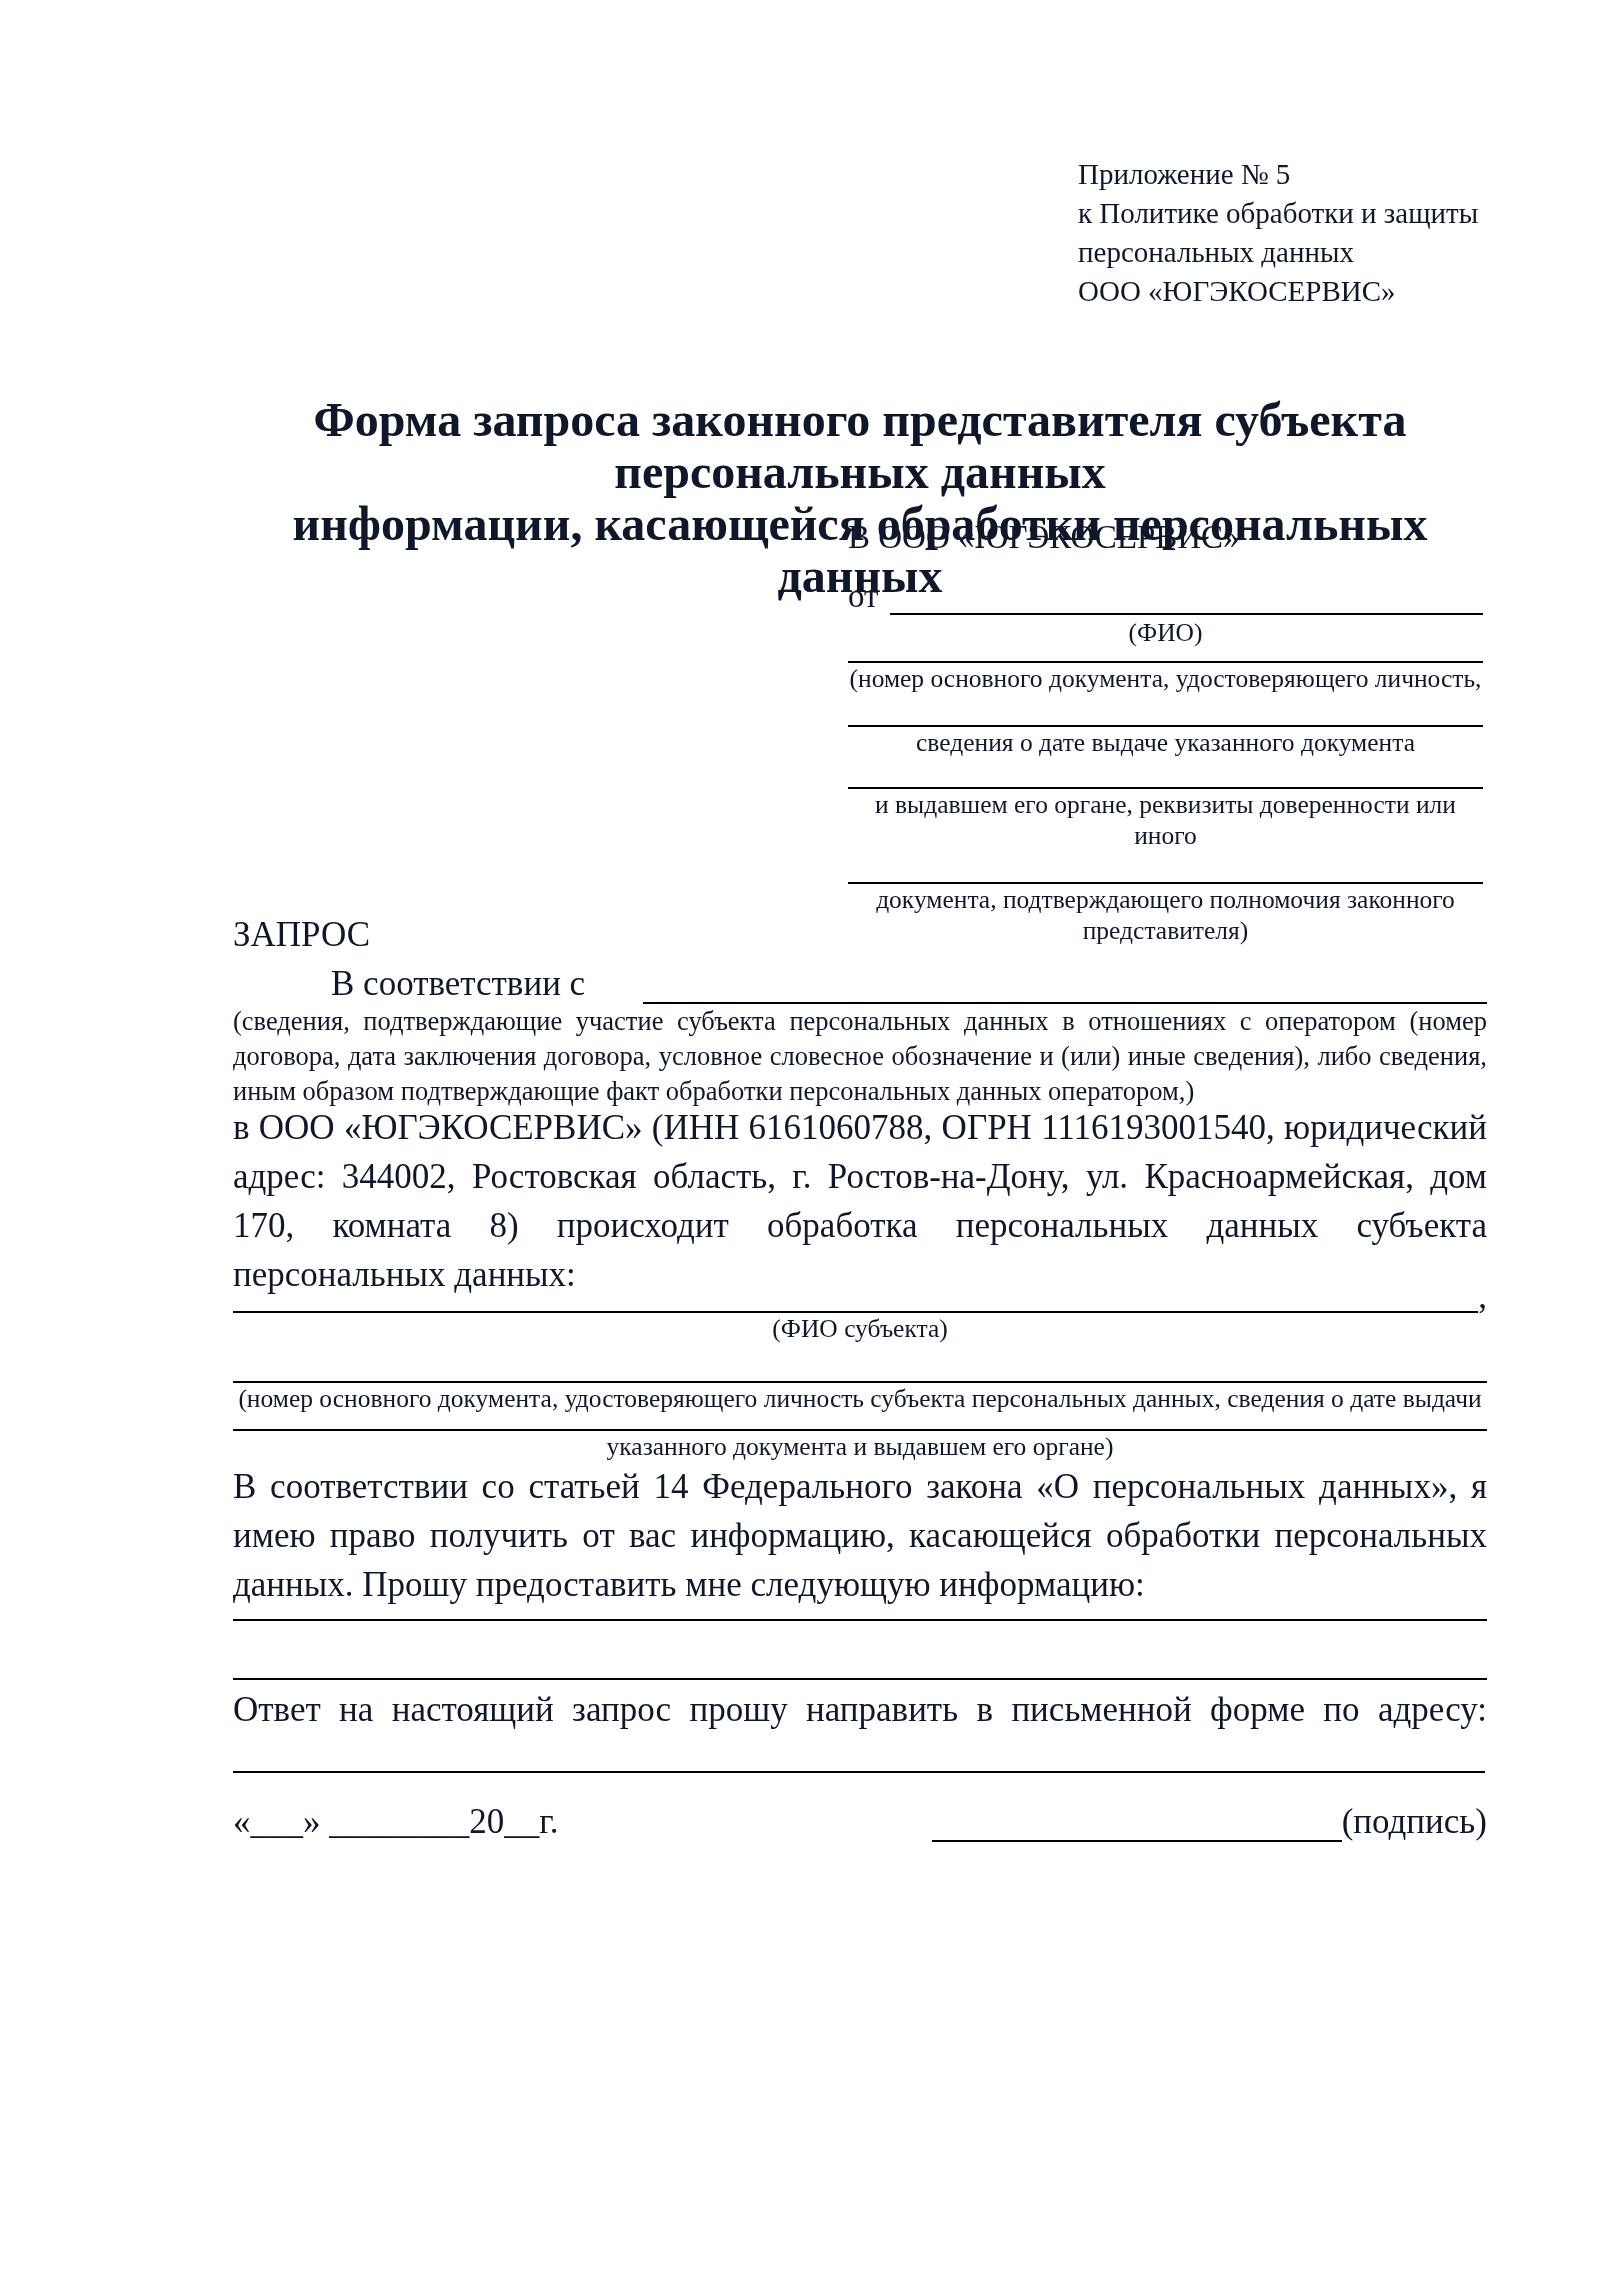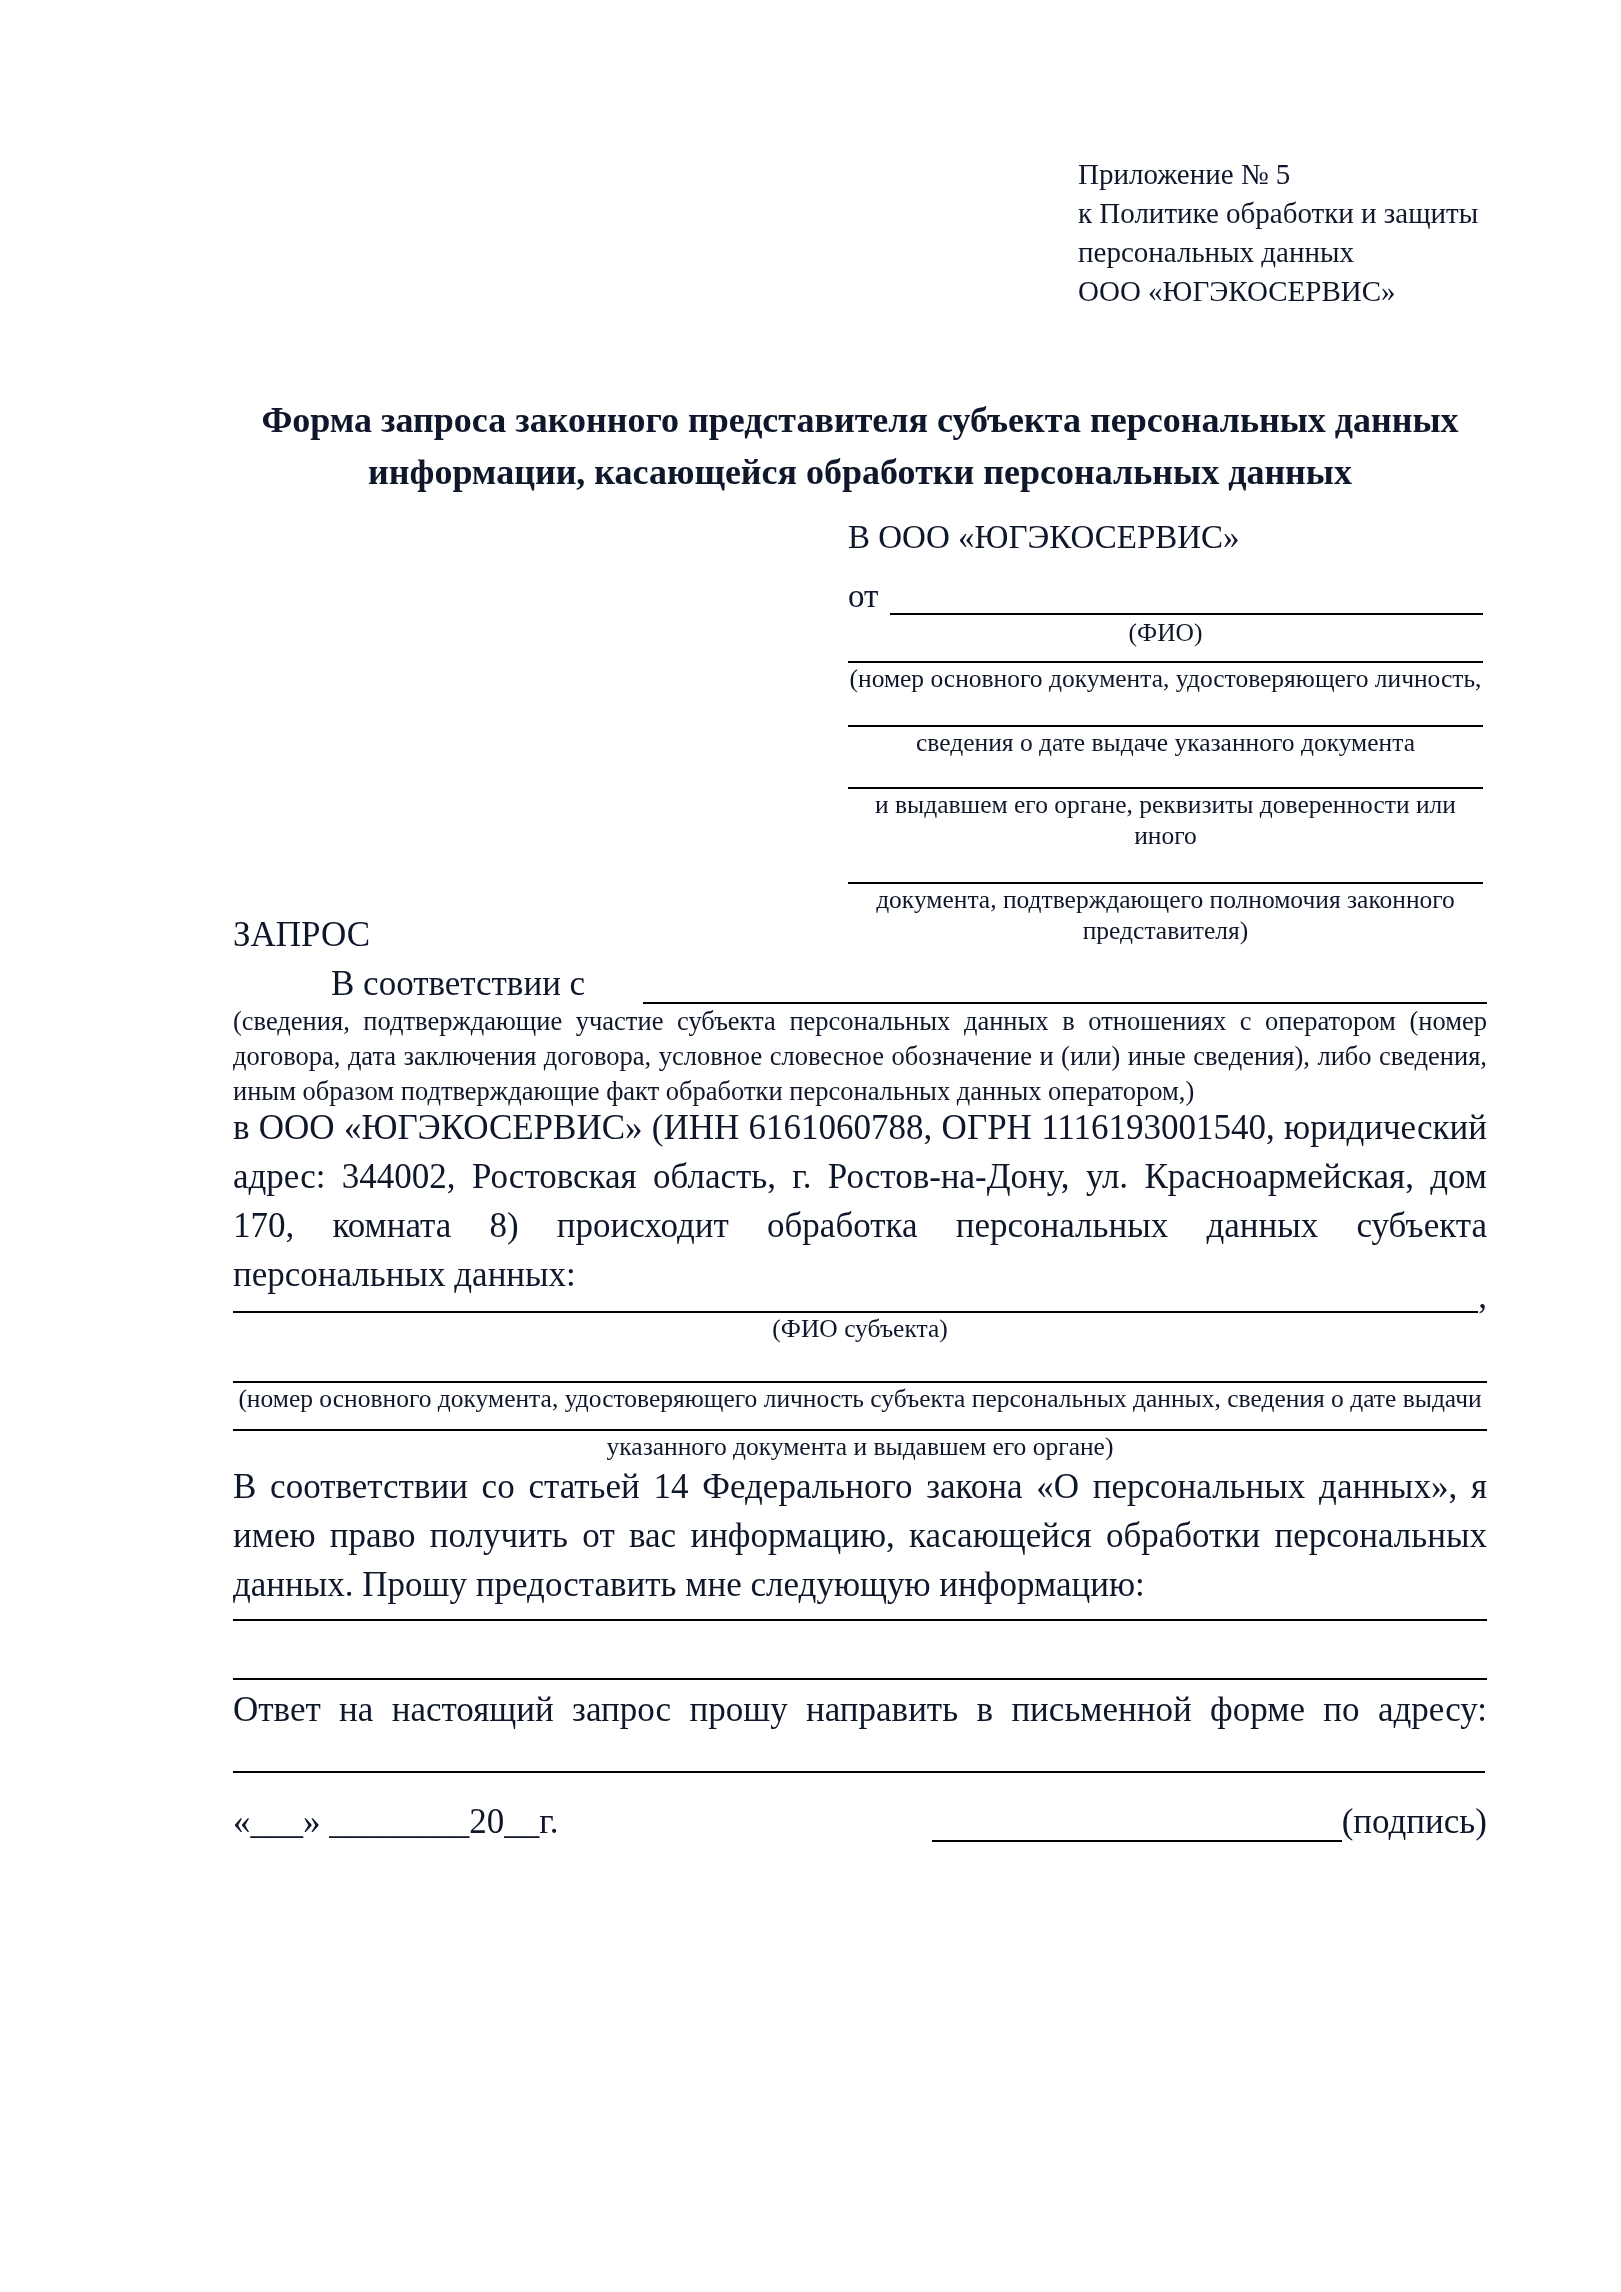--- a/index.html
+++ b/index.html
@@ -16,21 +16,21 @@
 
   
   .annex {
     position:absolute; left:1078px; top:155px; width:431px;
     font-size:29px; line-height:39px;
   }
 
   
   .doc-title {
     position:absolute; left:233px; top:394px; width:1254px;
-    text-align:center; font-weight:bold; font-size:36px; line-height:52px;
+    text-align:center; font-weight:bold; font-size:48px; line-height:52px;
   }
 
   
   .addressee { position:absolute; left:848px; top:519px; width:635px; font-size:33px; }
   .from-row { display:flex; align-items:flex-end; margin-top:13.7px; height:45px; }
   .from-row .from-label { flex:0 0 auto; }
   .from-row .fill { flex:1 1 auto; border-bottom:2.9px solid #000; margin-left:11.8px; height:39px; }
   .cap { font-size:25.5px; line-height:31px; text-align:center; }
   .fio-cap { margin-top:2px; }
   .g1 { margin-top:13.7px; } .g2 { margin-top:31px; }

